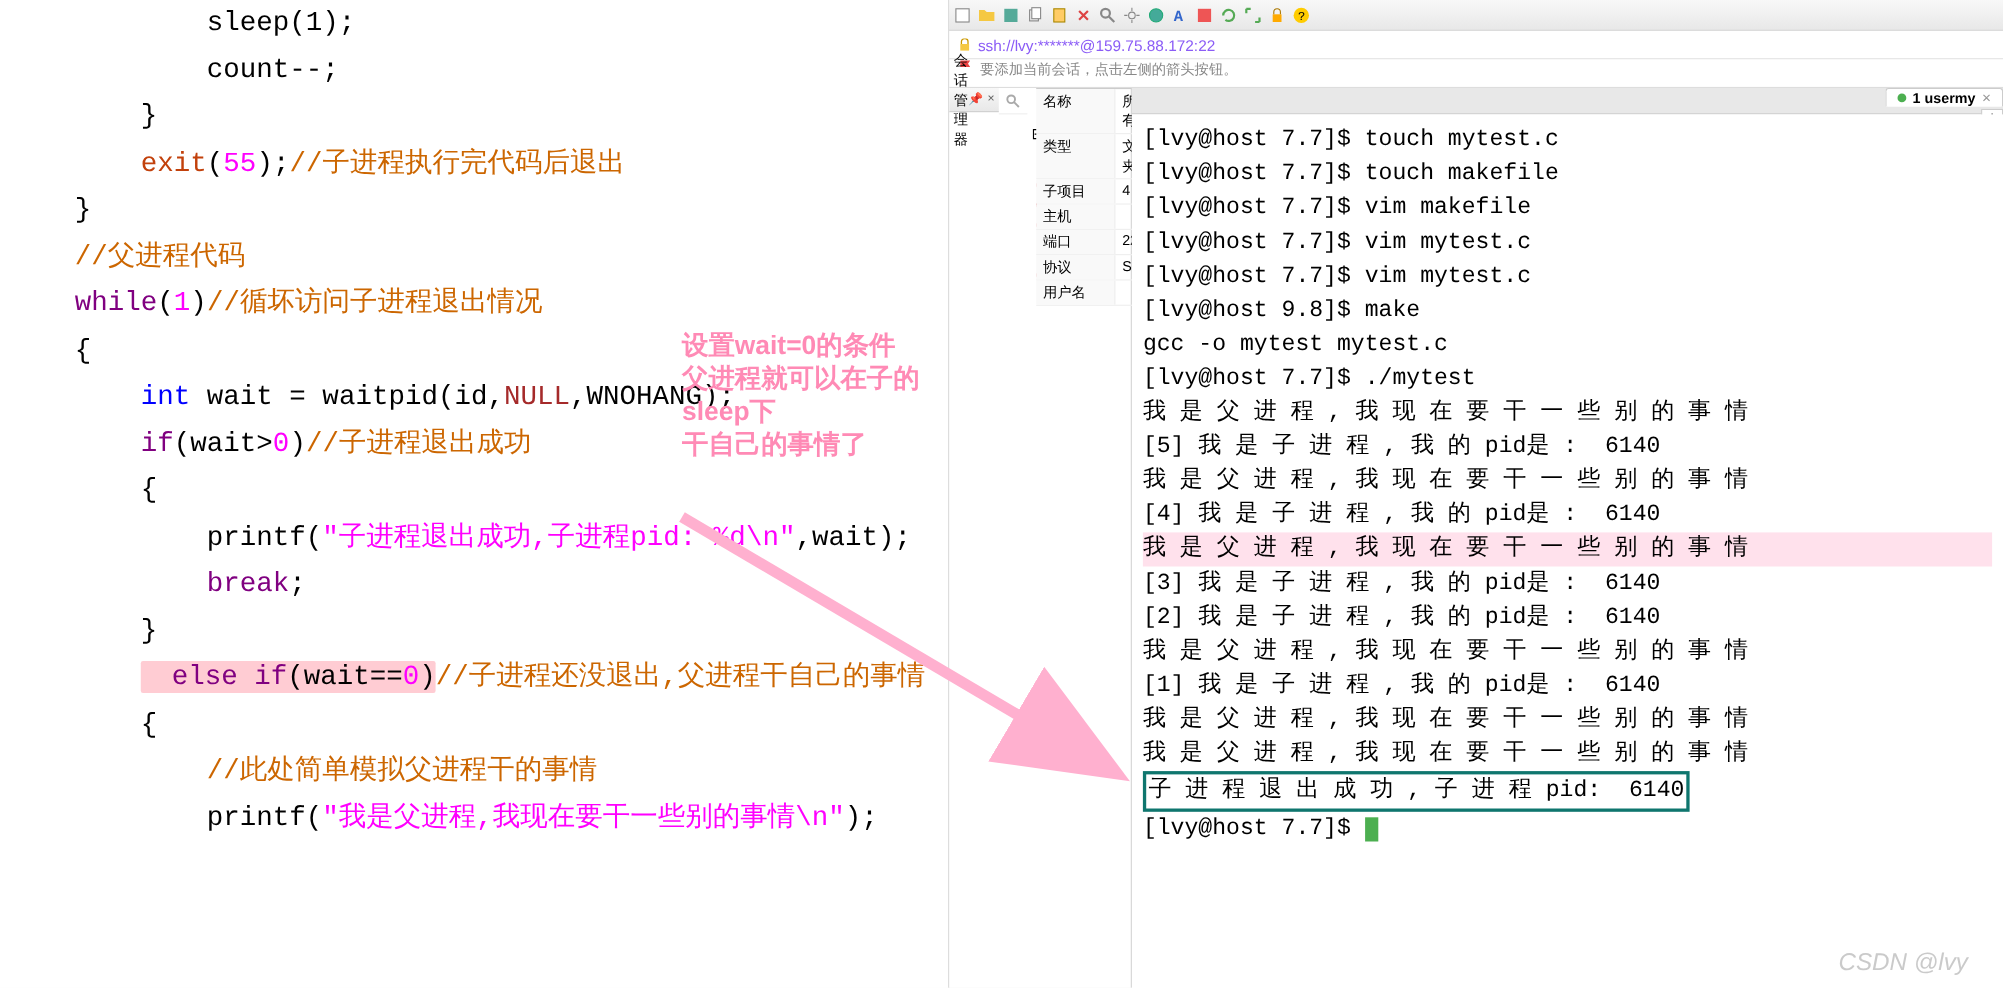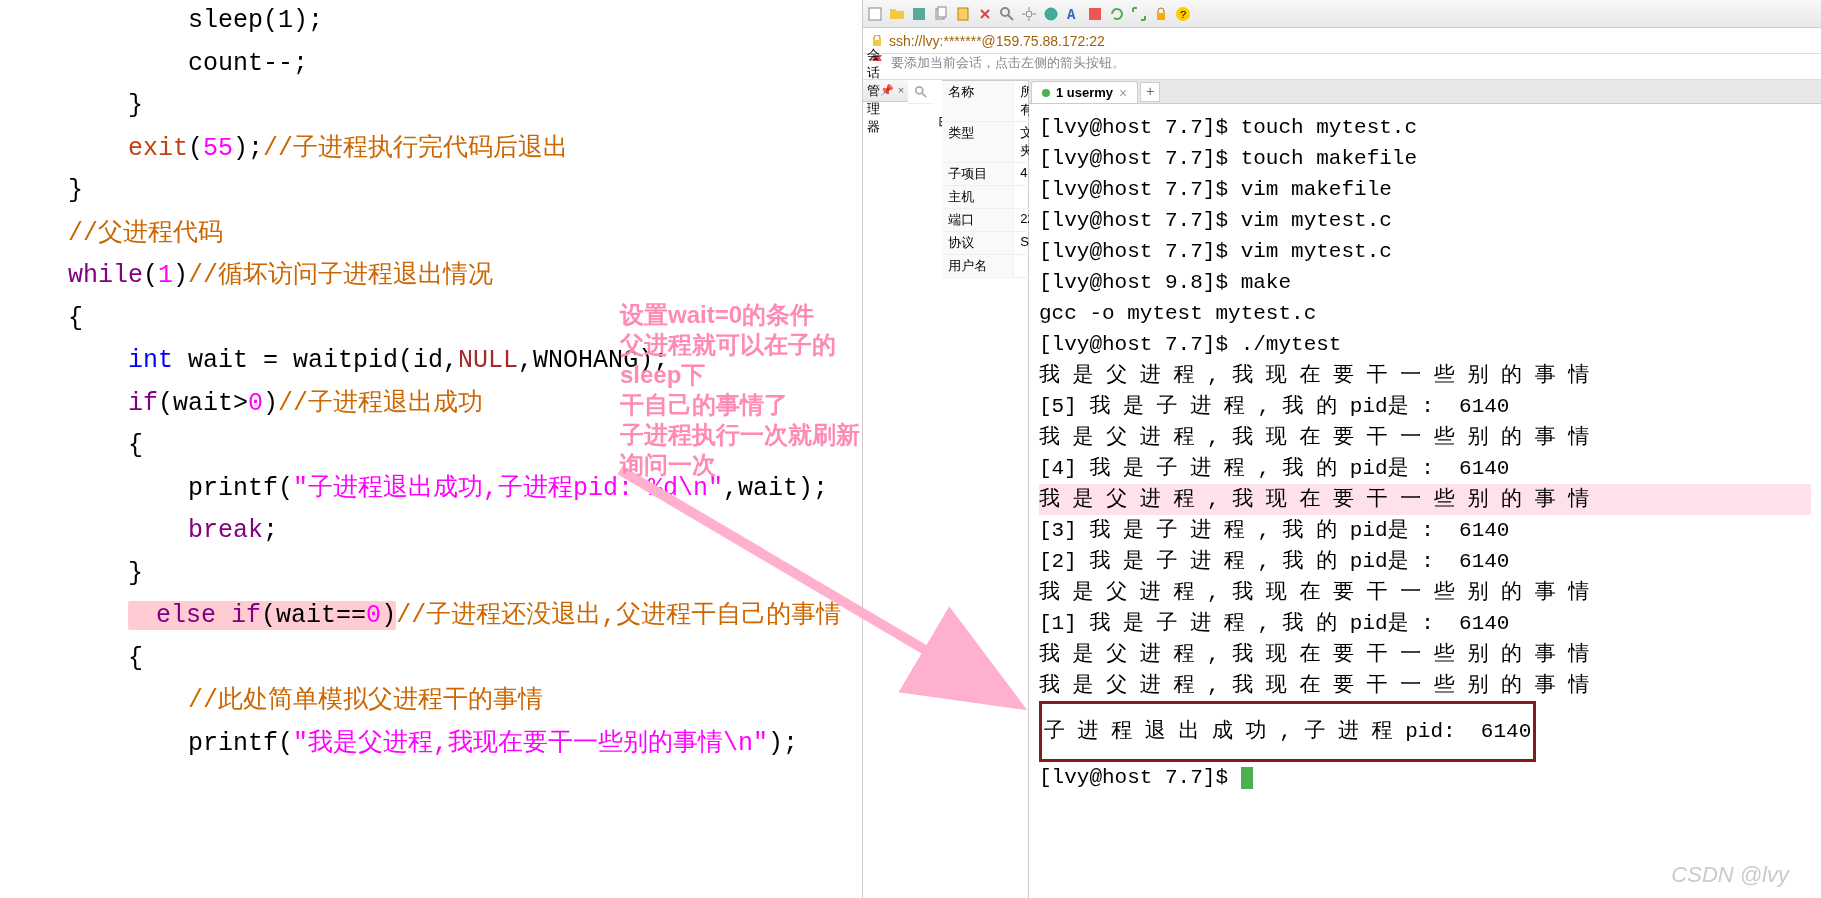--- a/index.html
+++ b/index.html
@@ -14,47 +14,47 @@
 .num { color: #ff00ff; }
 .comment { color: #cc6600; }
 .str { color: #ff00ff; }
 .txt { color: #000; }
 .hl-pink { background: rgba(255,182,193,0.7); border-radius: 2px; padding-left: 28px; }
 .annot { position: absolute; z-index: 5; color: #ff8ab5; font-weight: bold; font-size: 24px; line-height: 30px; font-family: "Microsoft YaHei", sans-serif; pointer-events: none; }
 .arrow-svg { position: absolute; z-index: 4; pointer-events: none; }
 .right-panel { flex: 1; display: flex; flex-direction: column; background: #f5f5f5; border-left: 1px solid #ccc; }
 .toolbar { height: 28px; background: linear-gradient(#f8f8f8, #e8e8e8); border-bottom: 1px solid #ccc; display: flex; align-items: center; padding: 0 4px; gap: 6px; }
 .tb-icon { width: 16px; height: 16px; display: inline-block; }
-.addr-bar { height: 26px; background: #fff; border-bottom: 1px solid #ddd; display: flex; align-items: center; padding: 0 8px; font-size: 14px; color: #a16207; font-family: "Segoe UI", sans-serif; }
+.addr-bar { height: 26px; background: #fff; border-bottom: 1px solid #ddd; display: flex; align-items: center; padding: 0 8px; font-size: 14px; color: #8b5cf6; font-family: "Segoe UI", sans-serif; }
 .lock-icon { width: 12px; height: 12px; margin-right: 6px; }
 .hint-bar { height: 26px; background: #fff; border-bottom: 1px solid #ddd; display: flex; padding: 0 8px; font-size: 13px; color: #888; font-family: "Microsoft YaHei", sans-serif; }
 .flag-icon { width: 14px; height: 14px; margin-right: 6px; }
 .work-area { flex: 1; display: flex; }
 .sidebar { width: 166px; display: flex; flex-direction: row; background: #fff; border-right: 1px solid #ccc; }
 .sb-header { height: 22px; background: linear-gradient(#f8f8f8, #e8e8e8); border-bottom: 1px solid #ccc; display: flex; align-items: center; justify-content: space-between; padding: 0 4px; font-size: 13px; font-family: "Microsoft YaHei", sans-serif; }
 .sb-ctrl { display: flex; gap: 4px; color: #666; font-size: 11px; }
 .sb-search { height: 24px; border-bottom: 1px solid #eee; display: flex; align-items: center; justify-content: flex-end; padding: 0 6px; }
 .tree { flex: 1; padding: 4px; font-size: 14px; font-family: "Microsoft YaHei", sans-serif; overflow: auto; }
 .tree-row { display: flex; align-items: center; gap: 4px; padding: 1px 0; cursor: pointer; }
 .tree-indent { width: 18px; display: inline-block; }
 .tree-icon { width: 16px; height: 16px; display: inline-flex; align-items: center; justify-content: center; }
 .props { border-top: 1px solid #ccc; font-size: 13px; font-family: "Microsoft YaHei", sans-serif; }
 .prop-row { display: flex; border-bottom: 1px solid #eee; }
 .prop-key { width: 72px; padding: 2px 6px; background: #f9f9f9; border-right: 1px solid #eee; }
 .prop-val { flex: 1; padding: 2px 6px; }
 .term-area { flex: 1; display: flex; flex-direction: column; background: #fff; }
-.tabs { height: 24px; background: #e8e8e8; border-bottom: 1px solid #ccc; display: flex; align-items: flex-end; padding-left: 2px; gap: 2px; }
+.tabs { height: 24px; background: #e8e8e8; border-bottom: 1px solid #ccc; display: flex; align-items: flex-end; padding-left: 2px; gap: 2px; flex-direction: column; }
 .tab { height: 22px; padding: 0 10px; background: #fff; border: 1px solid #ccc; border-bottom: none; border-radius: 3px 3px 0 0; display: flex; align-items: center; gap: 6px; font-size: 13px; font-family: "Microsoft YaHei", sans-serif; cursor: pointer; }
 .tab-dot { width: 8px; height: 8px; border-radius: 50%; }
 .tab-close { color: #999; font-size: 14px; }
 .tab-add { width: 20px; height: 20px; border: 1px solid #ccc; background: #fff; display: flex; align-items: center; justify-content: center; font-size: 14px; color: #666; cursor: pointer; margin-bottom: 1px; }
 .terminal { flex: 1; padding: 8px 10px; font-size: 21px; line-height: 31px; font-family: Consolas, "Courier New", monospace; color: #000; background: #fff; position: relative; }
 .term-line { white-space: pre; }
 .hl-line-pink { background: rgba(255,200,220,0.55); }
-.term-box { border: 3px solid #7f1d1d; padding: 12px 2px; display: inline-block; }
+.term-box { border: 3px solid #0f766e; padding: 0 2px; display: inline-block; }
 .cursor-block { display: inline-block; width: 12px; height: 22px; background: #4caf50; vertical-align: text-bottom; }
 .watermark { position: absolute; bottom: 8px; right: 32px; color: rgba(150,150,150,0.5); font-size: 22px; font-style: italic; font-family: "Segoe UI", sans-serif; pointer-events: none; }
 .folder-svg { fill: #f5c842; }
 .swirl { color: #d32f2f; font-weight: bold; }
 </style>
 </head>
 <body>
 
 <div class="main">
 
@@ -75,21 +75,20 @@
 <div class="code-line txt">        }</div>
 <div class="code-line"><span class="txt">        </span><span class="hl-pink"><span class="kw-purple">else</span><span class="txt"> </span><span class="kw-purple">if</span><span class="txt">(wait==</span><span class="num">0</span><span class="txt">)</span></span><span class="comment">//子进程还没退出,父进程干自己的事情</span></div>
 <div class="code-line txt">        {</div>
 <div class="code-line comment">            //此处简单模拟父进程干的事情</div>
 <div class="code-line"><span class="txt">            printf(</span><span class="str">"我是父进程,我现在要干一些别的事情\n"</span><span class="txt">);</span></div>
 
     <div class="annot" style="left:620px; top:300px;">
       <div>设置wait=0的条件</div>
       <div>父进程就可以在子的sleep下</div>
       <div>干自己的事情了</div>
-      <div>子进程执行一次就刷新询问一次</div>
     </div>
   </div>
 
   <div class="right-panel">
     <div class="toolbar">
       <svg class="tb-icon" viewBox="0 0 16 16">
           <rect x="2" y="2" width="12" height="12" fill="#fff" stroke="#888"></rect>
         </svg>
       <svg class="tb-icon" viewBox="0 0 16 16">
           <path class="folder-svg" d="M1 3h5l2 2h7v8H1z"></path>

